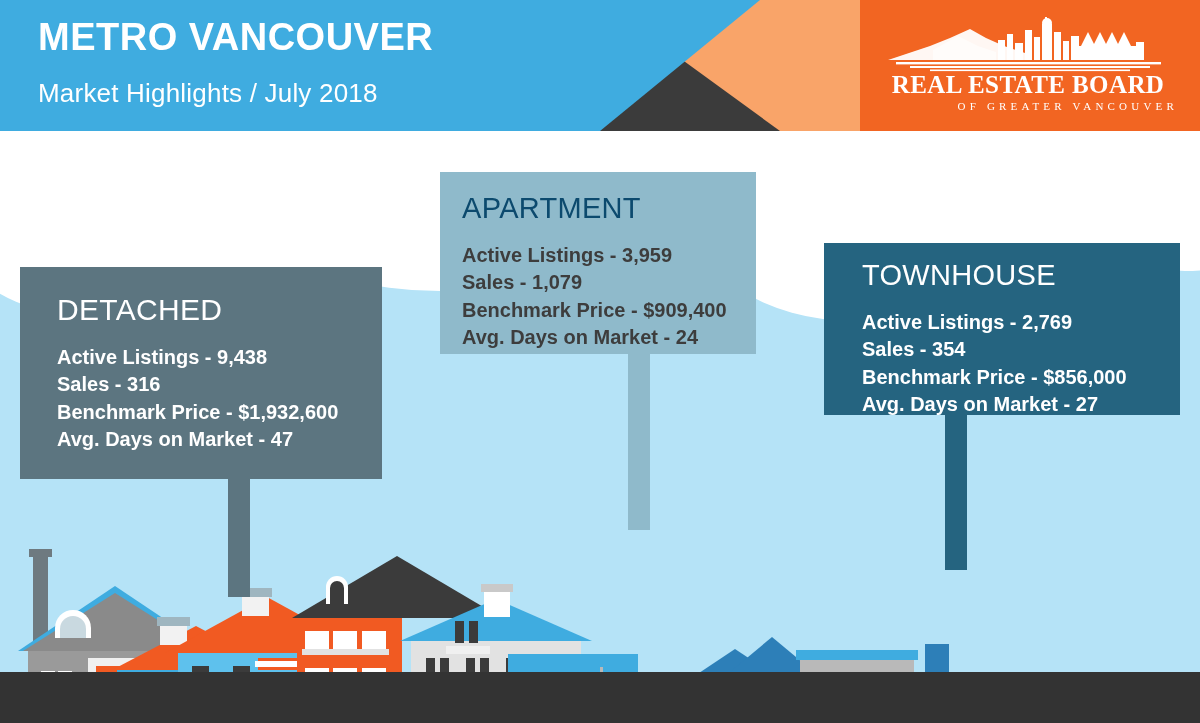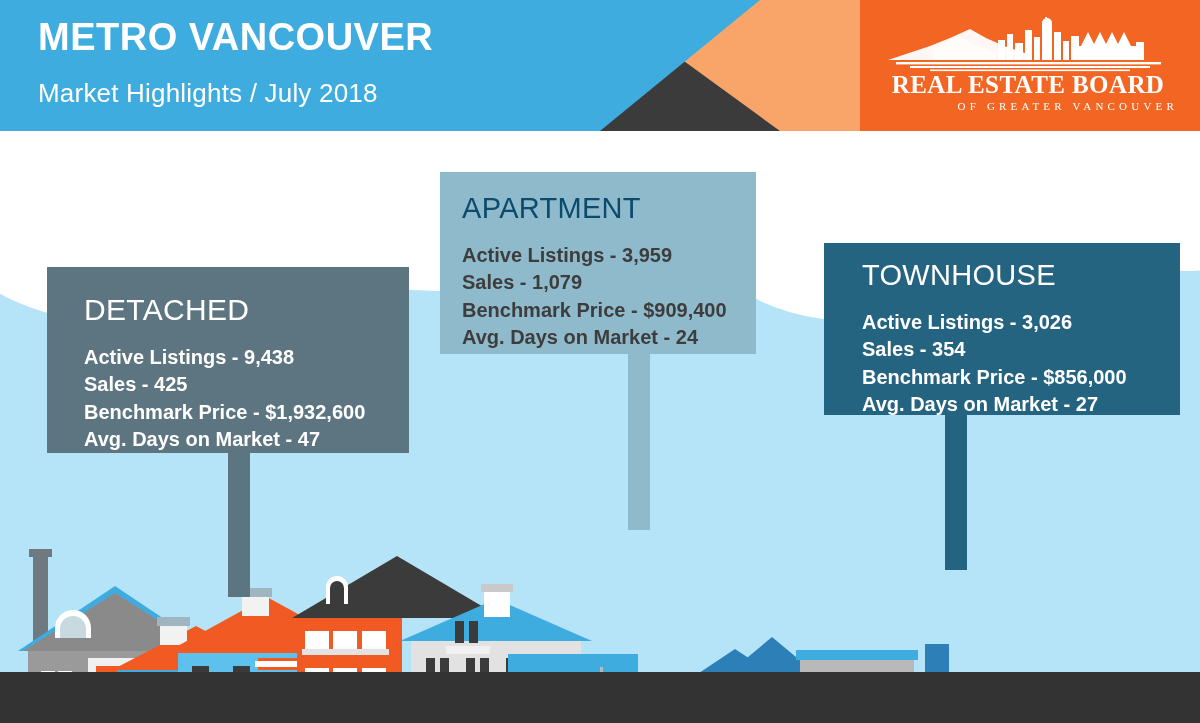--- a/index.html
+++ b/index.html
@@ -37,21 +37,21 @@
   .sky{position:absolute;left:0;top:0;width:1200px;height:592px;background:#B5E3F7;}
   .cloud{position:absolute;background:#ffffff;border-radius:50%;}
 
   
   .post{position:absolute;}
   .card{position:absolute;box-sizing:border-box;}
   .card-title{font-weight:500;letter-spacing:.3px;line-height:1;}
   .card-lines{line-height:1.37;font-weight:700;}
   .card-lines div{white-space:nowrap;}
 
-  #card-detached{left:20px;top:267px;width:362px;height:186px;background:#5C7580;padding:28px 0 0 37px;margin-left:27px;}
+  #card-detached{left:20px;top:267px;width:362px;height:212px;background:#5C7580;padding:28px 0 0 37px;}
   #card-detached .card-title{color:#ffffff;font-size:30px;}
   #card-detached .card-lines{color:#ffffff;font-size:20px;margin-top:19px;}
   #post-detached{left:228px;top:447px;width:22px;height:150px;background:#5C7580;}
 
   #card-apartment{left:440px;top:172px;width:316px;height:182px;background:#8FBACB;padding:22px 0 0 22px;}
   #card-apartment .card-title{color:#0c4a6e;font-size:29px;}
   #card-apartment .card-lines{color:#3D3D3D;font-size:20px;margin-top:19px;}
   #post-apartment{left:628px;top:350px;width:22px;height:180px;background:#8FBACB;}
 
   #card-townhouse{left:824px;top:243px;width:356px;height:172px;background:#256480;padding:18px 0 0 38px;}
@@ -212,40 +212,40 @@
   </div>
 
   <div class="post" id="post-detached"></div>
   <div class="post" id="post-apartment"></div>
   <div class="post" id="post-townhouse"></div>
 
   <div class="card" id="card-detached">
     <div class="card-title">DETACHED</div>
     <div class="card-lines">
       <div>Active Listings - 9,438</div>
-      <div>Sales - 425</div>
+      <div>Sales - 316</div>
       <div>Benchmark Price - $1,932,600</div>
       <div>Avg. Days on Market - 47</div>
     </div>
   </div>
 
   <div class="card" id="card-apartment">
     <div class="card-title">APARTMENT</div>
     <div class="card-lines">
       <div>Active Listings - 3,959</div>
       <div>Sales - 1,079</div>
       <div>Benchmark Price - $909,400</div>
       <div>Avg. Days on Market - 24</div>
     </div>
   </div>
 
   <div class="card" id="card-townhouse">
     <div class="card-title">TOWNHOUSE</div>
     <div class="card-lines">
-      <div>Active Listings - 3,026</div>
+      <div>Active Listings - 2,769</div>
       <div>Sales - 354</div>
       <div>Benchmark Price - $856,000</div>
       <div>Avg. Days on Market - 27</div>
     </div>
   </div>
 
   <div class="header">
     <div class="hdr-blue"></div>
     <div class="hdr-orange"></div>
     <div class="hdr-lightorange"></div>

